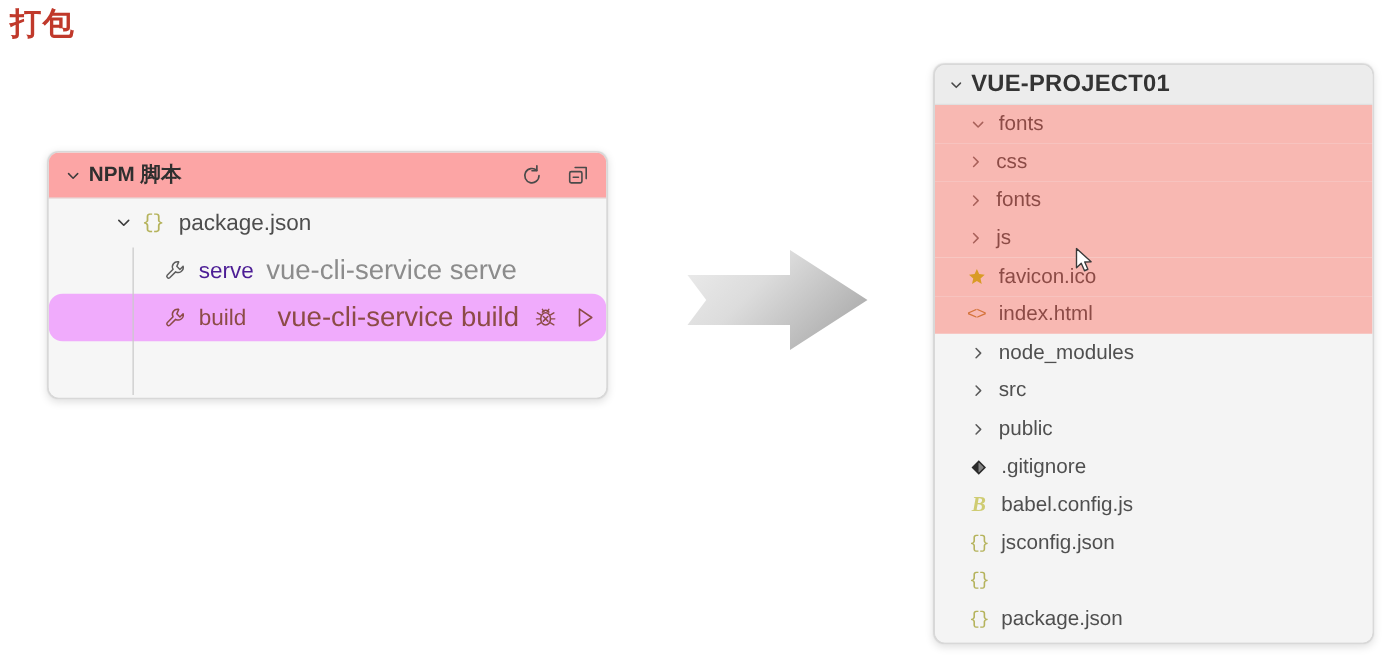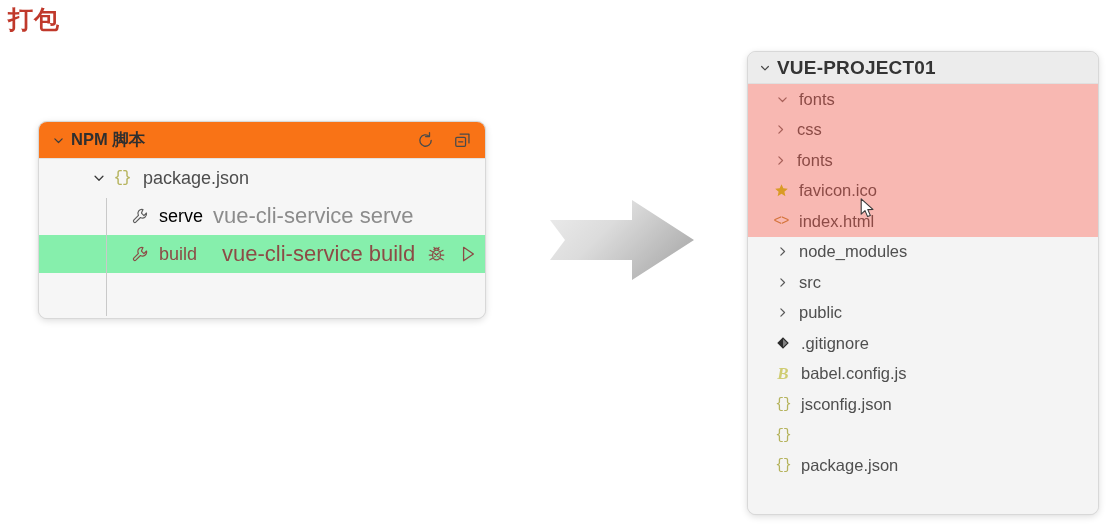--- a/index.html
+++ b/index.html
@@ -41,21 +41,21 @@
 
   
   #npm-panel {
     left: 38px;
     top: 121px;
     width: 448px;
     height: 198px;
   }
   #npm-header {
     height: 37px;
-    background: #f97316;
+    background: #fca5a5;
     border-bottom: 1px solid #e2e2e2;
     display: flex;
     align-items: center;
     padding: 0 12px 0 10px;
     box-sizing: border-box;
   }
   #npm-header .chev {
     width: 18px;
     display: flex;
     align-items: center;
@@ -103,21 +103,21 @@
   .npm-row {
     display: flex;
     align-items: center;
     height: 38px;
     padding-left: 10px;
     box-sizing: border-box;
     position: relative;
   }
   .npm-row.pkg { padding-left: 50px; }
   .npm-row.script { padding-left: 88px; }
-  .npm-row.highlight { background: #86efac; }
+  .npm-row.highlight { background: #f0abfc; border-radius: 11px; }
 
   .npm-row .twisty {
     width: 20px;
     display: flex;
     align-items: center;
     justify-content: center;
     color: #3d3d3d;
     flex: 0 0 auto;
   }
   .npm-row .ficon {
@@ -135,21 +135,21 @@
     font-weight: 400;
   }
   .npm-label {
     font-size: 18px;
     color: #4d4d4d;
     margin-left: 8px;
     white-space: nowrap;
   }
   .npm-name {
     font-size: 18px;
-    color: #000000;
+    color: #4c1d95;
     margin-left: 6px;
     white-space: nowrap;
   }
   .npm-cmd {
     font-size: 22px;
     color: #8c8c8c;
     margin-left: 10px;
     white-space: nowrap;
   }
   .npm-row.highlight .npm-name { color: #8c4b46; }
@@ -393,20 +393,28 @@
 
     <div class="tree-row d2 hl">
       <span class="twisty">
         <svg width="13" height="13" viewBox="0 0 16 16" fill="none">
             <path d="M6 3.5 L10.5 8 L6 12.5" stroke="currentColor" stroke-width="1.5" stroke-linecap="round" stroke-linejoin="round"></path>
           </svg>
       </span>
       <span class="tree-label">fonts</span>
     </div>
 
+    <div class="tree-row d2 hl">
+      <span class="twisty">
+        <svg width="13" height="13" viewBox="0 0 16 16" fill="none">
+            <path d="M6 3.5 L10.5 8 L6 12.5" stroke="currentColor" stroke-width="1.5" stroke-linecap="round" stroke-linejoin="round"></path>
+          </svg>
+      </span>
+      <span class="tree-label">js</span>
+    </div>
 
     <div class="tree-row d2 hl">
       <span class="ficon">
         <svg width="15" height="15" viewBox="0 0 16 16">
             <path d="M8 1.2 L9.95 5.6 L14.7 6.1 L11.1 9.3 L12.15 14 L8 11.55 L3.85 14 L4.9 9.3 L1.3 6.1 L6.05 5.6 Z" fill="#d99b25"></path>
           </svg>
       </span>
       <span class="tree-label">favicon.ico</span>
     </div>
 

